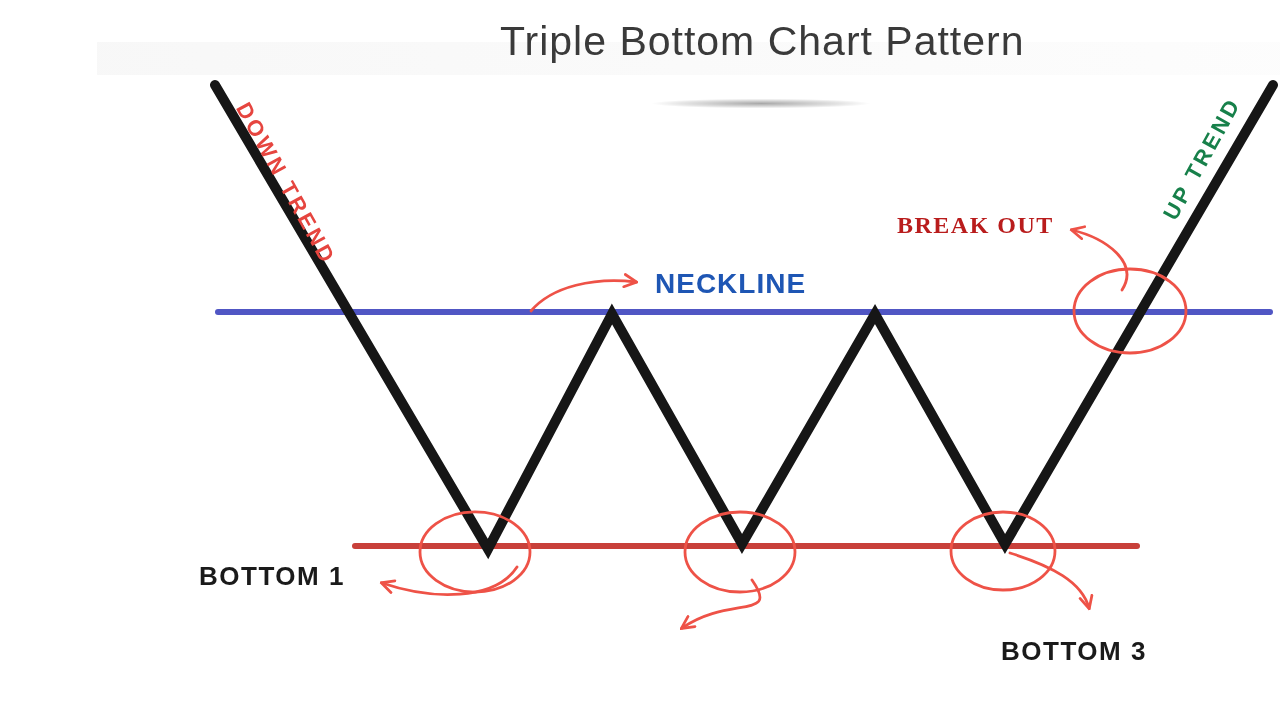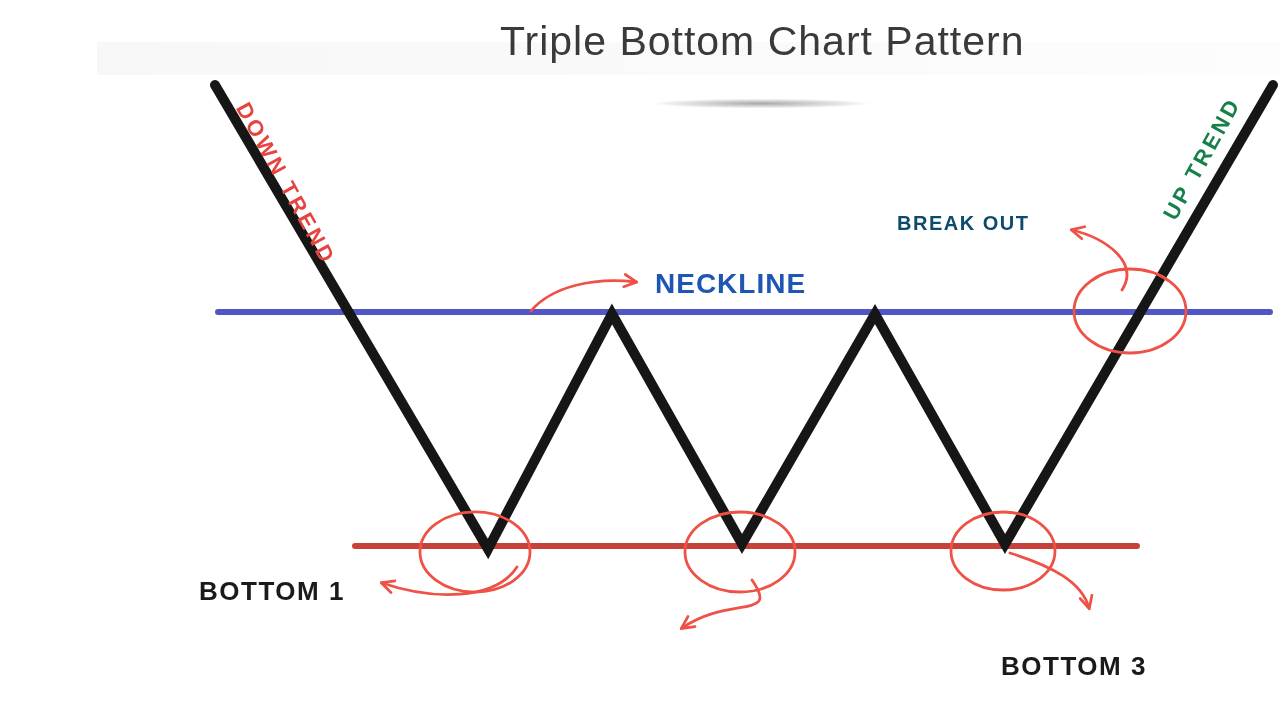--- a/index.html
+++ b/index.html
@@ -53,27 +53,27 @@
     transform: rotate(-61deg);
     transform-origin: 0 0;
   }
   .lbl-neckline {
     left: 655px; top: 268px;
     font-size: 28px; letter-spacing: 1px;
     color: #1e56b4;
   }
   .lbl-breakout {
     left: 897px; top: 212px;
-    font-size: 20px; letter-spacing: 1.5px;
-    color: #0c4a6e;
+    font-size: 24px; letter-spacing: 1.5px;
+    color: #b91c1c;
+    font-family: Liberation Serif, serif;
   }
   .lbl-bottom {
     font-size: 26px; letter-spacing: 1.5px;
     color: #1a1a1a;
-    margin-top: 15px;
   }
   .lbl-bottom1 { left: 199px; top: 561px; }
   .lbl-bottom2 { left: 585px; top: 637px; }
   .lbl-bottom3 { left: 1001px; top: 636px; }
 
   .neckline-stroke { stroke: #5056c4; stroke-width: 6; stroke-linecap: round; fill: none; }
   .support-stroke  { stroke: #c8403a; stroke-width: 6; stroke-linecap: round; fill: none; }
   .price-stroke    { stroke: #161616; stroke-width: 10; stroke-linecap: round; stroke-linejoin: miter; fill: none; }
   .anno-stroke     { stroke: #ee5247; stroke-width: 2.8; stroke-linecap: round; fill: none; }
 </style>

